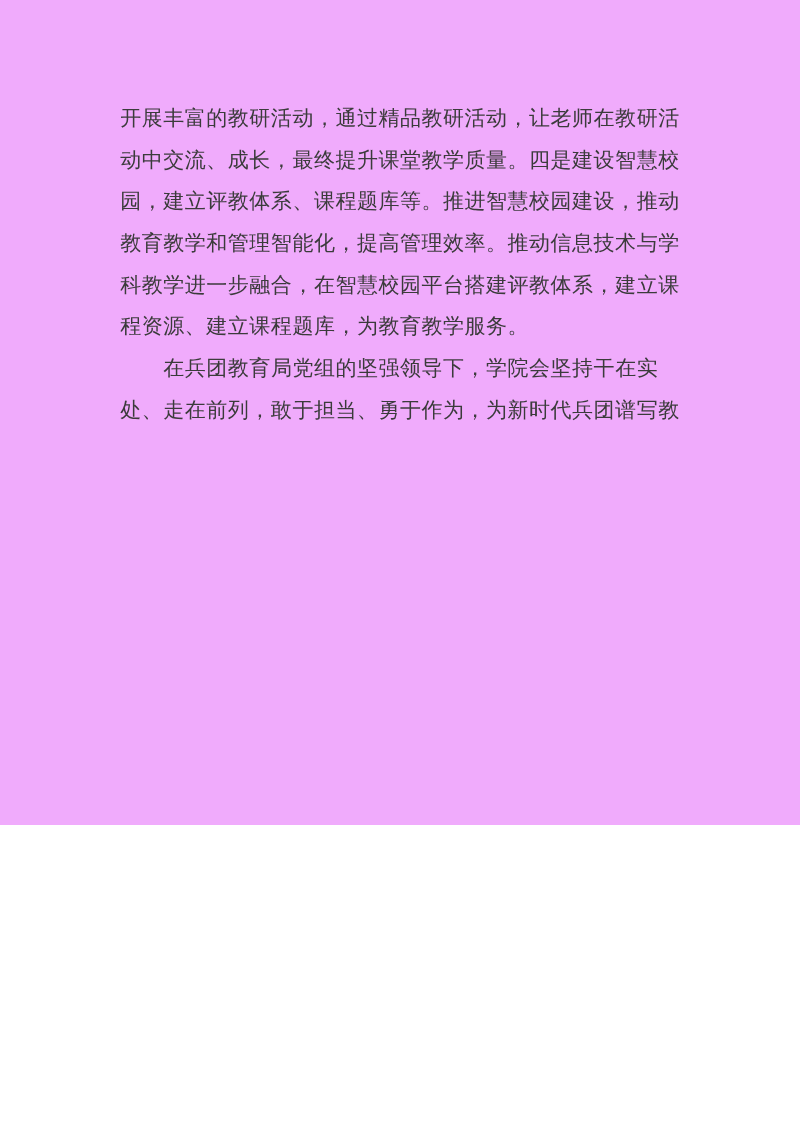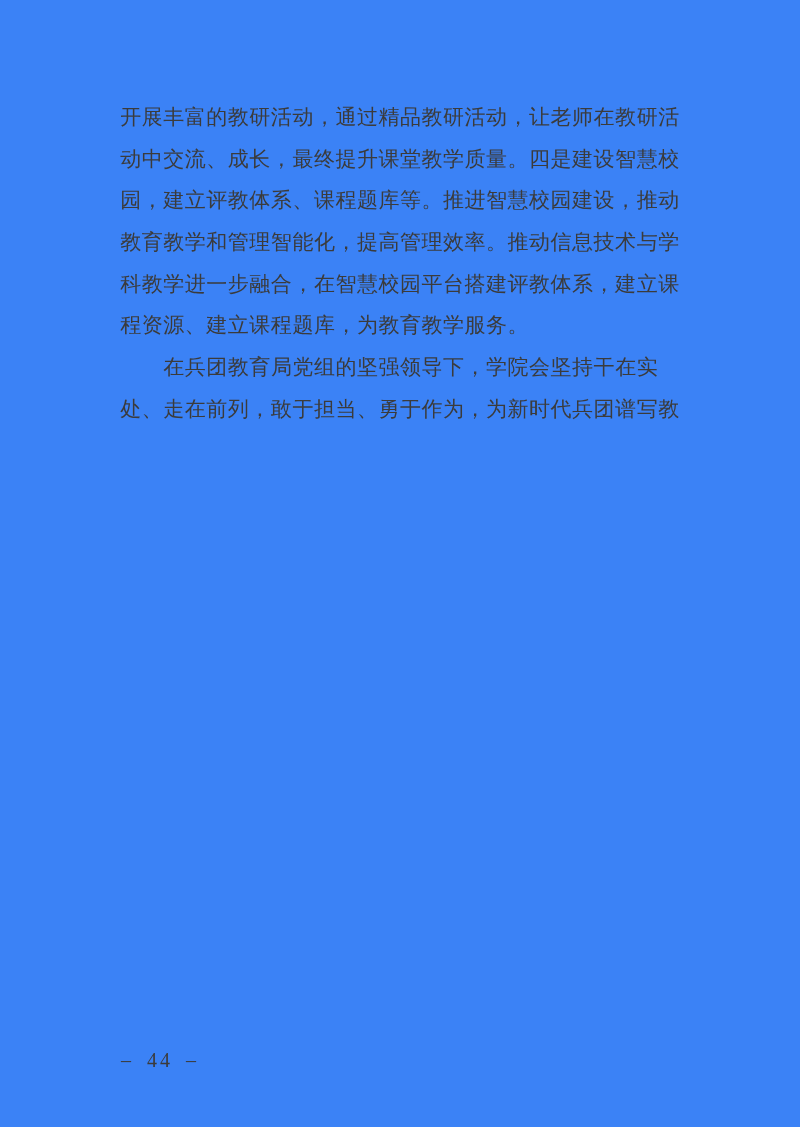--- a/index.html
+++ b/index.html
@@ -3,24 +3,24 @@
 <meta charset="utf-8">
 <style>
   html, body {
     margin: 0;
     padding: 0;
     background: #ffffff;
   }
   .page {
     position: relative;
     width: 800px;
-    height: 1127px;
-    background: #3b82f6;
+    height: 825px;
+    background: #f0abfc;
     overflow: hidden;
-    font-family: Liberation Serif, serif;
+    font-family: Liberation Sans, sans-serif;
     color: #3b3b3b;
   }
   .text-block {
     position: absolute;
     left: 120px;
     top: 97px;
     width: 561px;
   }
   .line {
     height: 41.7px;

